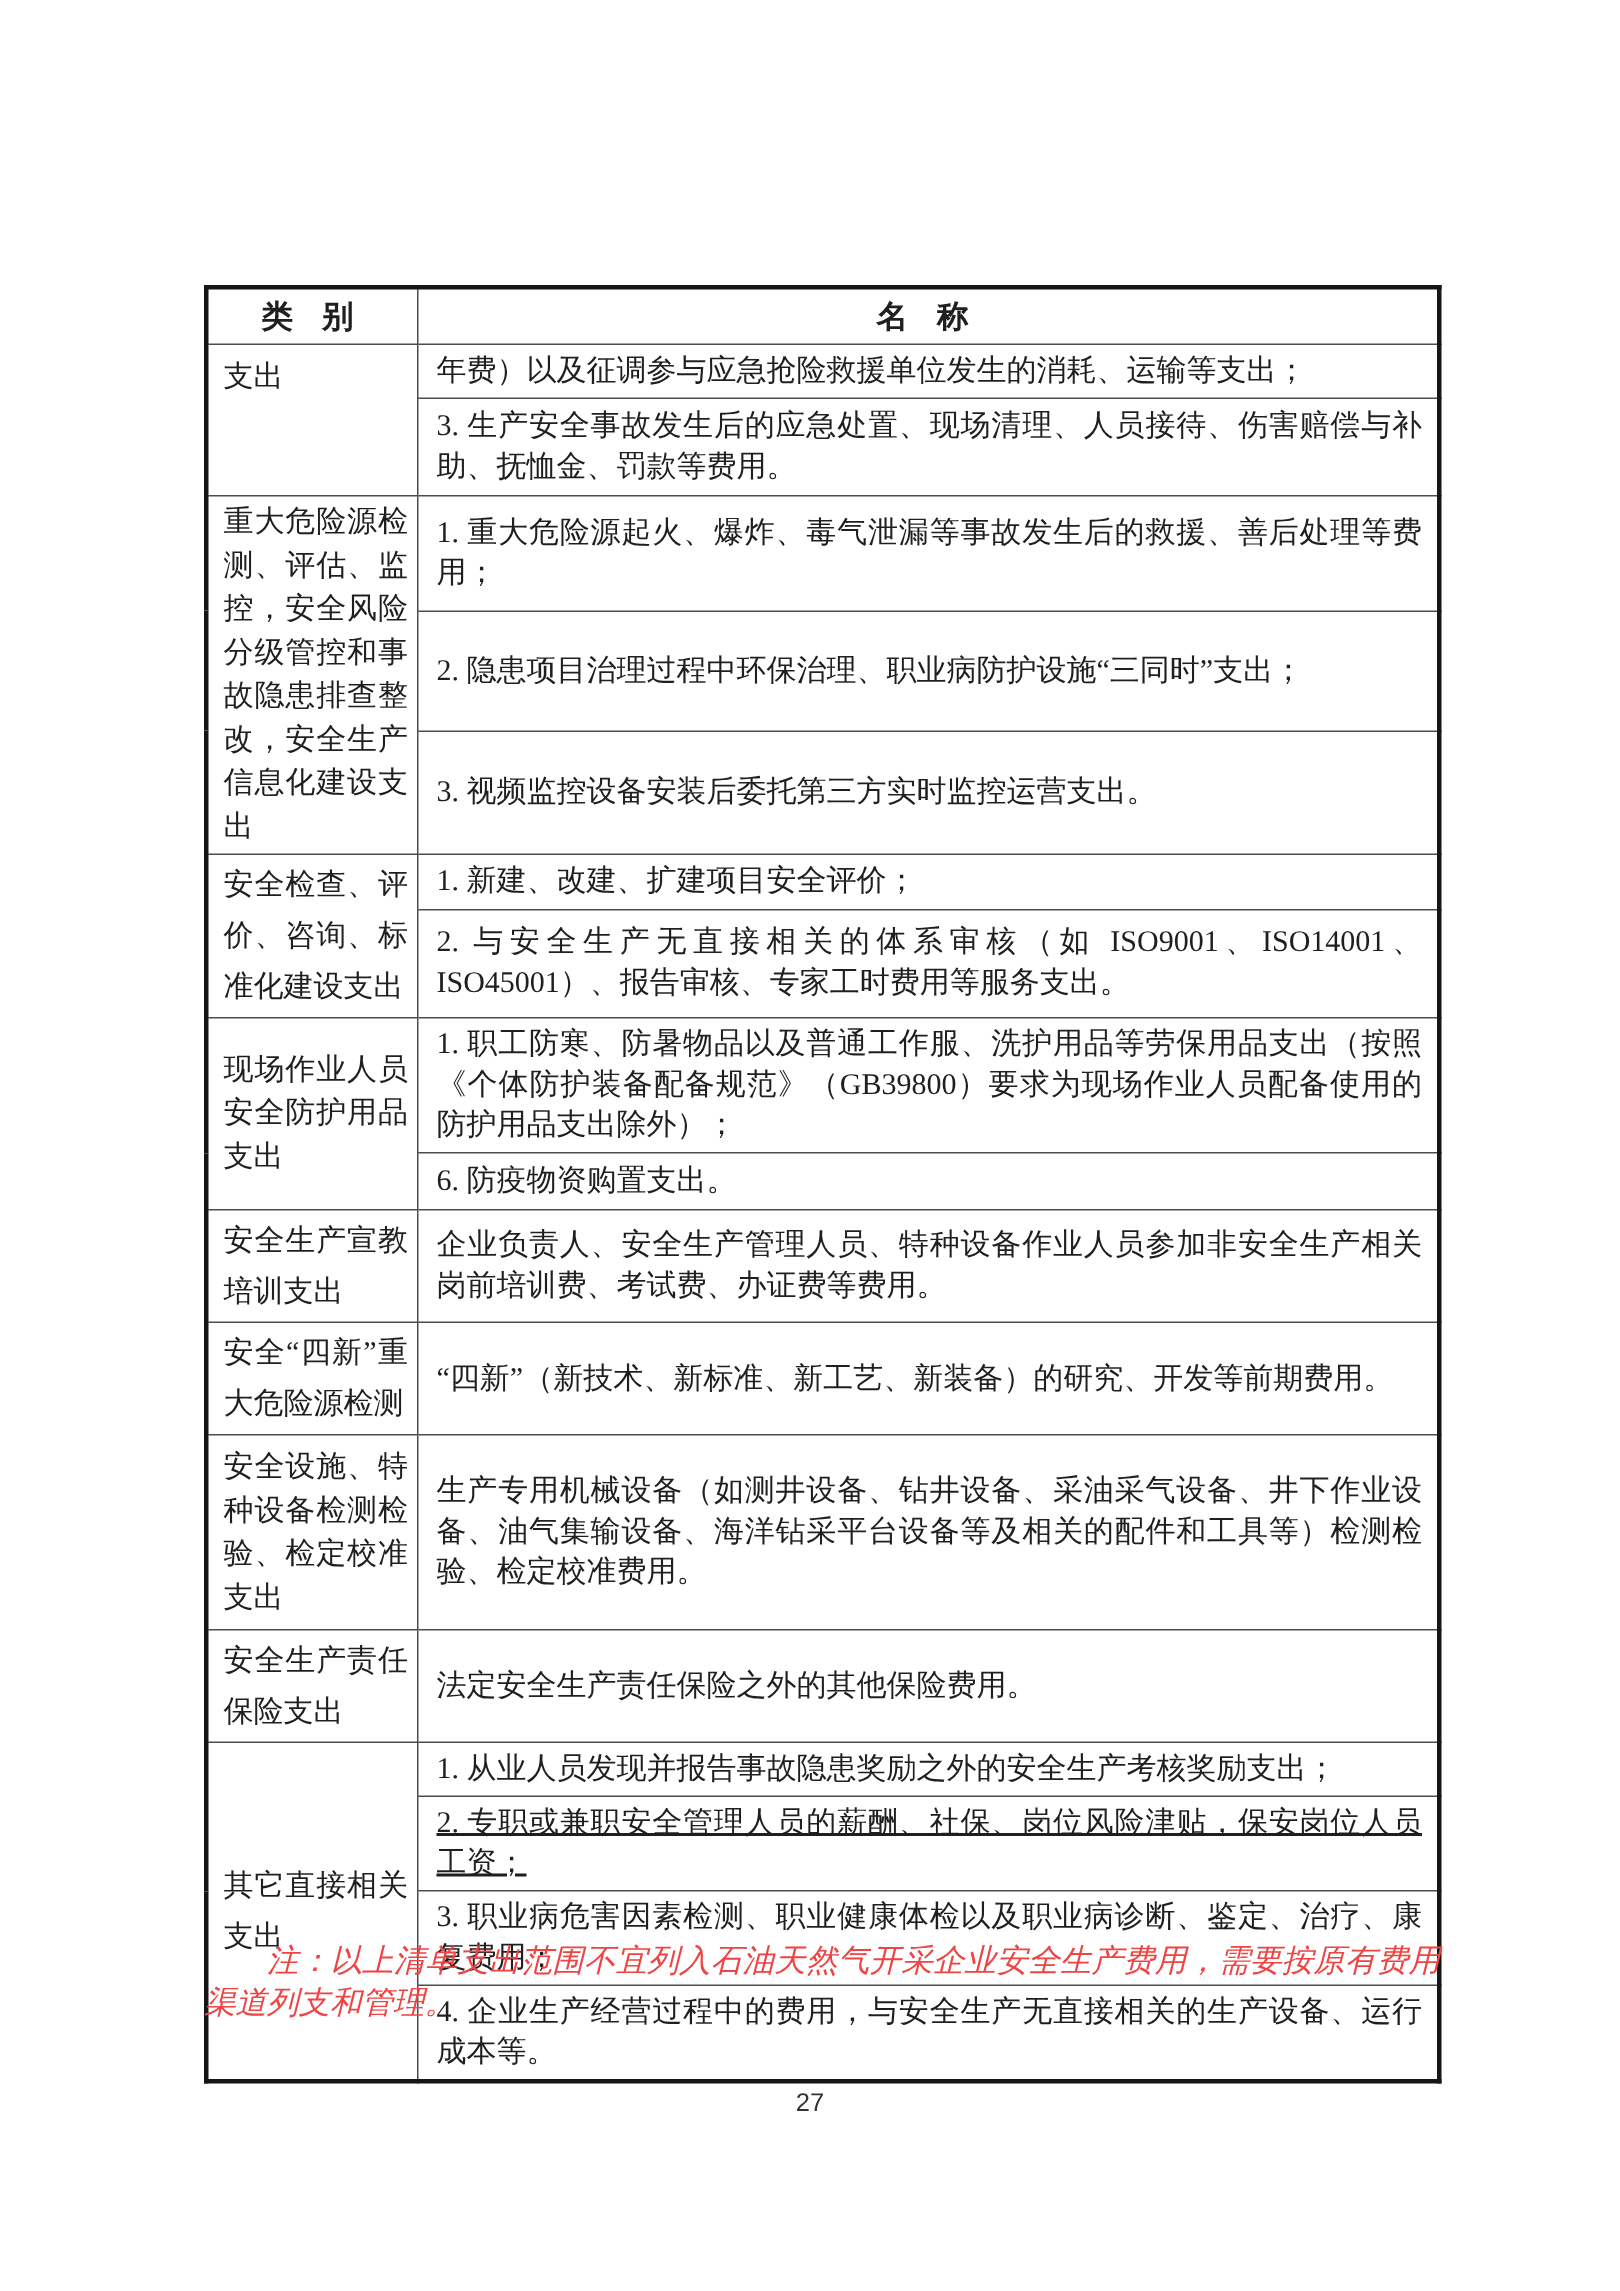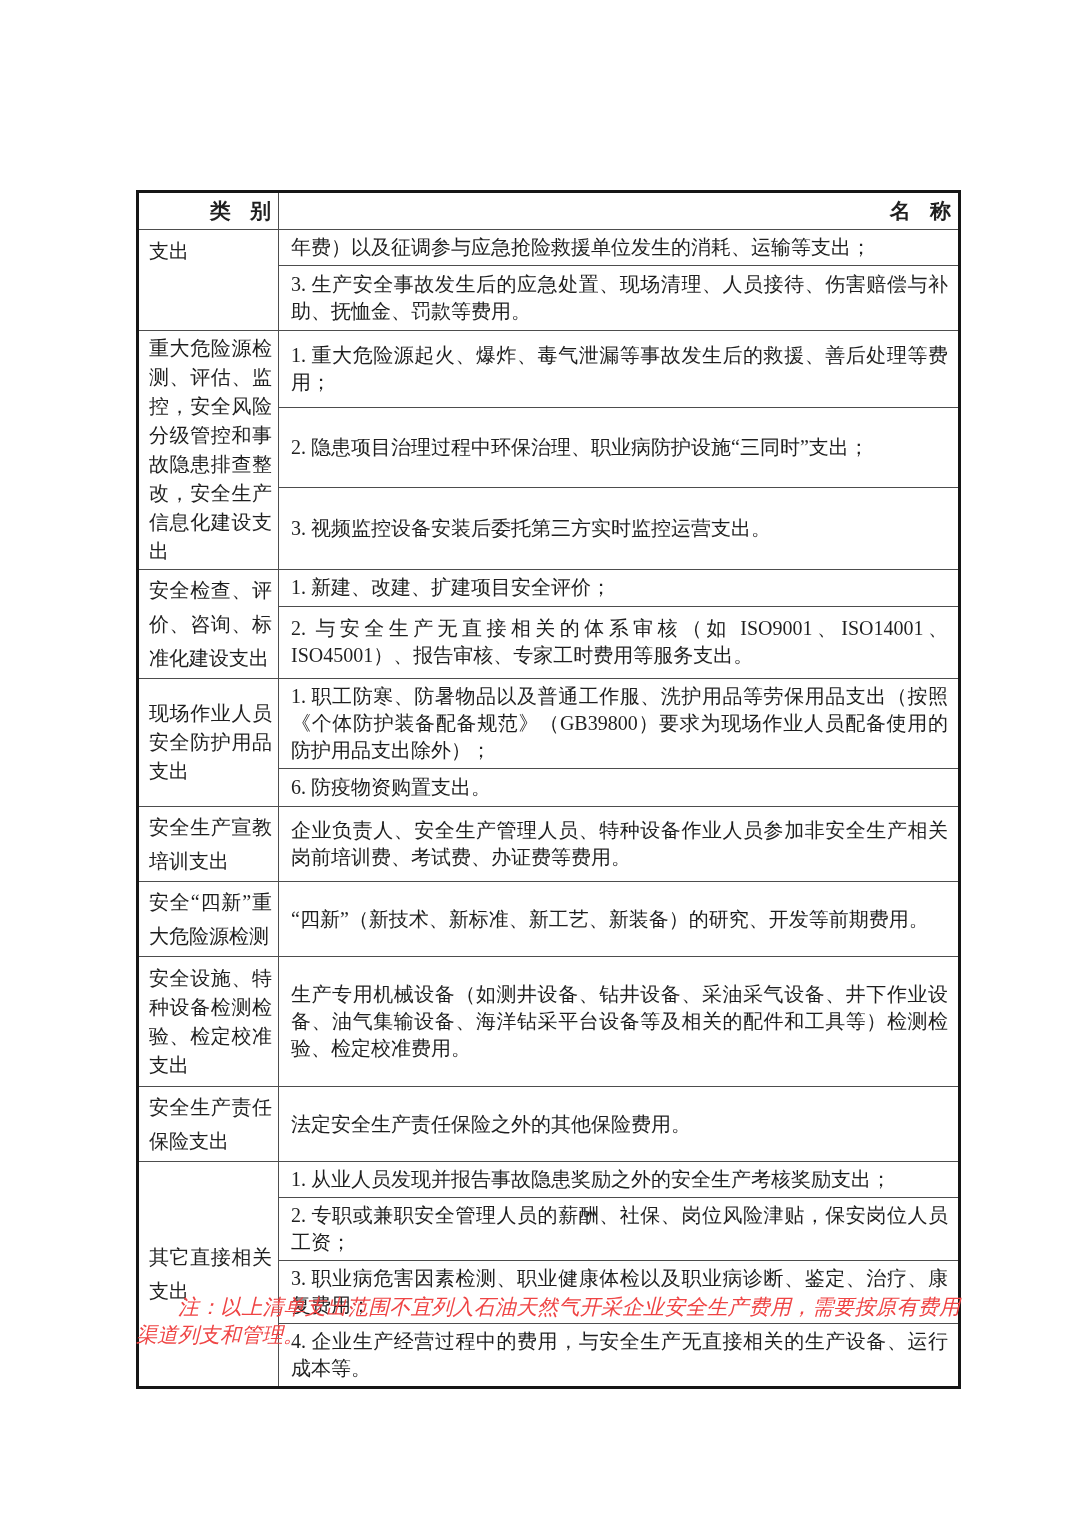--- a/index.html
+++ b/index.html
@@ -30,21 +30,21 @@
   table.spec td, table.spec th {
     border: 1px solid #4d4d4d;
     font-size: 20px;
     font-weight: normal;
     overflow: hidden;
   }
   table.spec th {
     font-size: 21px;
     font-weight: bold;
     letter-spacing: 7px;
-    text-align: right;
+    text-align: center;
     vertical-align: middle;
     padding: 2px 0;
   }
   col.c-cat { width: 141px; }
   col.c-name { width: 681px; }
   td.cat {
     vertical-align: middle;
     padding: 3px 6px 3px 10px;
     line-height: 29px;
     text-align: justify;
@@ -155,28 +155,29 @@
 
       <tr style="height:72px;">
         <td class="cat loose">安全生产责任保险支出</td>
         <td class="nm">法定安全生产责任保险之外的其他保险费用。</td>
       </tr>
 
       <tr style="height:35px;">
         <td class="cat loose" rowspan="4">其它直接相关支出</td>
         <td class="nm">1. 从业人员发现并报告事故隐患奖励之外的安全生产考核奖励支出；</td>
       </tr>
-      <tr style="height:41px;">
+      <tr style="height:41px;text-decoration:underline;">
         <td class="nm">2. 专职或兼职安全管理人员的薪酬、社保、岗位风险津贴，保安岗位人员工资；</td>
       </tr>
       <tr style="height:32px;">
         <td class="nm">3. 职业病危害因素检测、职业健康体检以及职业病诊断、鉴定、治疗、康复费用；</td>
       </tr>
       <tr style="height:36px;">
         <td class="nm">4. 企业生产经营过程中的费用，与安全生产无直接相关的生产设备、运行成本等。</td>
       </tr>
     </tbody>
   </table>
 
   <p class="note">注：以上清单支出范围不宜列入石油天然气开采企业安全生产费用，需要按原有费用渠道列支和管理。</p>
 
+  <div class="page-number">27</div>
 
 </div>
 
 </body></html>

